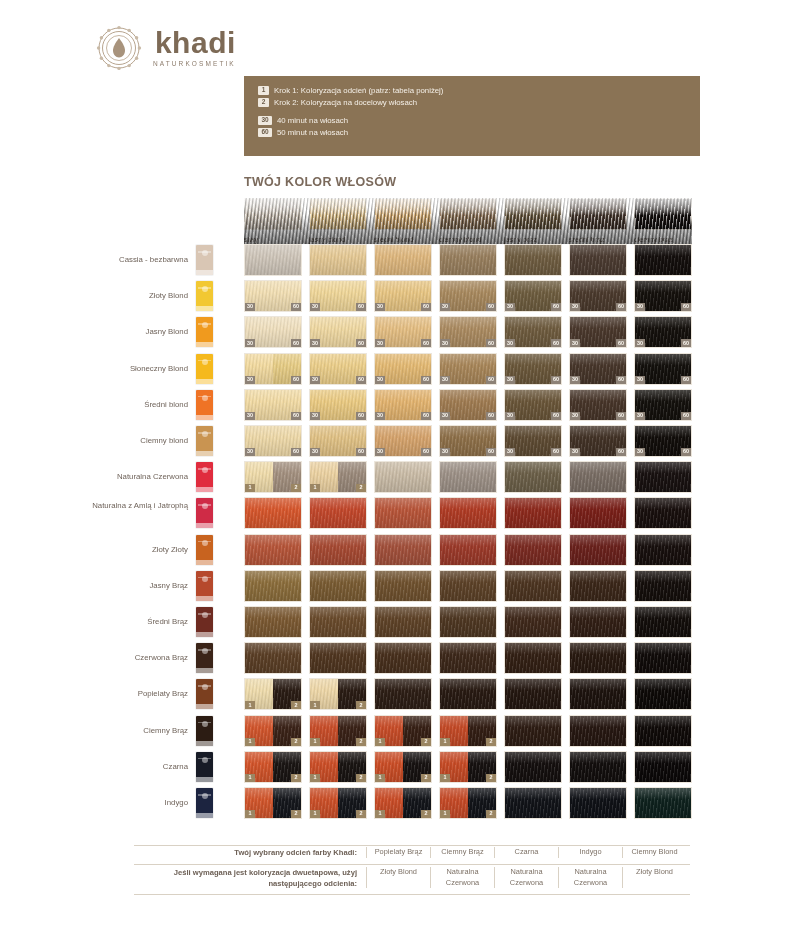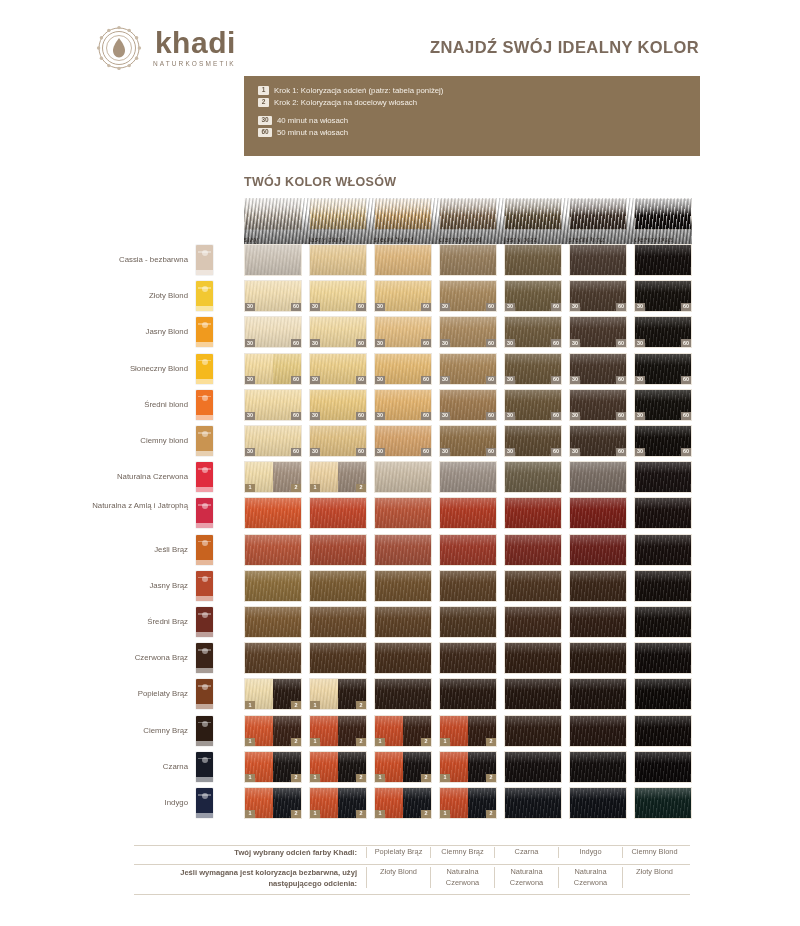--- a/index.html
+++ b/index.html
@@ -151,21 +151,20 @@
           <path d="M23 13 C27.5 19 29 22.5 29 25.5 C29 29.6 26.2 32.4 23 32.4
                    C19.8 32.4 17 29.6 17 25.5 C17 22.5 18.5 19 23 13 Z" fill="#a8937c"></path>
         </svg>
       </span>
       <span class="logo-text">
         <span class="logo-word">khadi</span>
         <span class="logo-sub">NATURKOSMETIK</span>
       </span>
     </div>
 
-    <div class="headline">ZNAJDŹ SWÓJ IDEALNY KOLOR</div>
   </div>
 
   <div class="legend">
     <div class="legend-left">
       <div class="leg-line">
         <span class="badge">1</span>
         <span>Krok 1: Koloryzacja odcień (patrz: tabela poniżej)</span>
       </div>
       <div class="leg-line">
         <span class="badge">2</span>
@@ -237,21 +236,21 @@
     </div>
   <div class="rowlabels">
       <div class="rlab" style="top: 11px;">Cassia - bezbarwna</div>
       <div class="rlab" style="top: 47.2px;">Złoty Blond</div>
       <div class="rlab" style="top: 83.4px;">Jasny Blond</div>
       <div class="rlab" style="top: 119.6px;">Słoneczny Blond</div>
       <div class="rlab" style="top: 155.8px;">Średni blond</div>
       <div class="rlab" style="top: 192px;">Ciemny blond</div>
       <div class="rlab" style="top: 228.2px;">Naturalna Czerwona</div>
       <div class="rlab" style="top: 257.4px;">Naturalna z Amlą i Jatrophą</div>
-      <div class="rlab" style="top: 300.6px;">Jeśli Brąz</div>
+      <div class="rlab" style="top: 300.6px;">Złoty Złoty</div>
       <div class="rlab" style="top: 336.8px;">Jasny Brąz</div>
       <div class="rlab" style="top: 373px;">Średni Brąz</div>
       <div class="rlab" style="top: 409.2px;">Czerwona Brąz</div>
       <div class="rlab" style="top: 445.4px;">Popielaty Brąz</div>
       <div class="rlab" style="top: 481.6px;">Ciemny Brąz</div>
       <div class="rlab" style="top: 517.8px;">Czarna</div>
       <div class="rlab" style="top: 554px;">Indygo</div>
     </div>
   <div class="tubes">
       <div class="tube" style="top: 1px; background: rgb(217, 198, 180);">
@@ -1024,21 +1023,21 @@
       <div class="bcols">
           <div class="bcell">Popielaty Brąz</div>
           <div class="bcell">Ciemny Brąz</div>
           <div class="bcell">Czarna</div>
           <div class="bcell">Indygo</div>
           <div class="bcell">Ciemny Blond</div>
         </div>
     </div>
     <div class="hr" style="top:19px"></div>
     <div class="brow r2">
-      <div class="bkey">Jeśli wymagana jest koloryzacja bezbarwna, użyj następującego odcienia:</div>
+      <div class="bkey">Jeśli wymagana jest koloryzacja dwuetapowa, użyj następującego odcienia:</div>
       <div class="bcols">
           <div class="bcell">Złoty Blond</div>
           <div class="bcell">Naturalna Czerwona</div>
           <div class="bcell">Naturalna Czerwona</div>
           <div class="bcell">Naturalna Czerwona</div>
           <div class="bcell">Złoty Blond</div>
         </div>
     </div>
     <div class="hr" style="top:49px"></div>
   </div>

